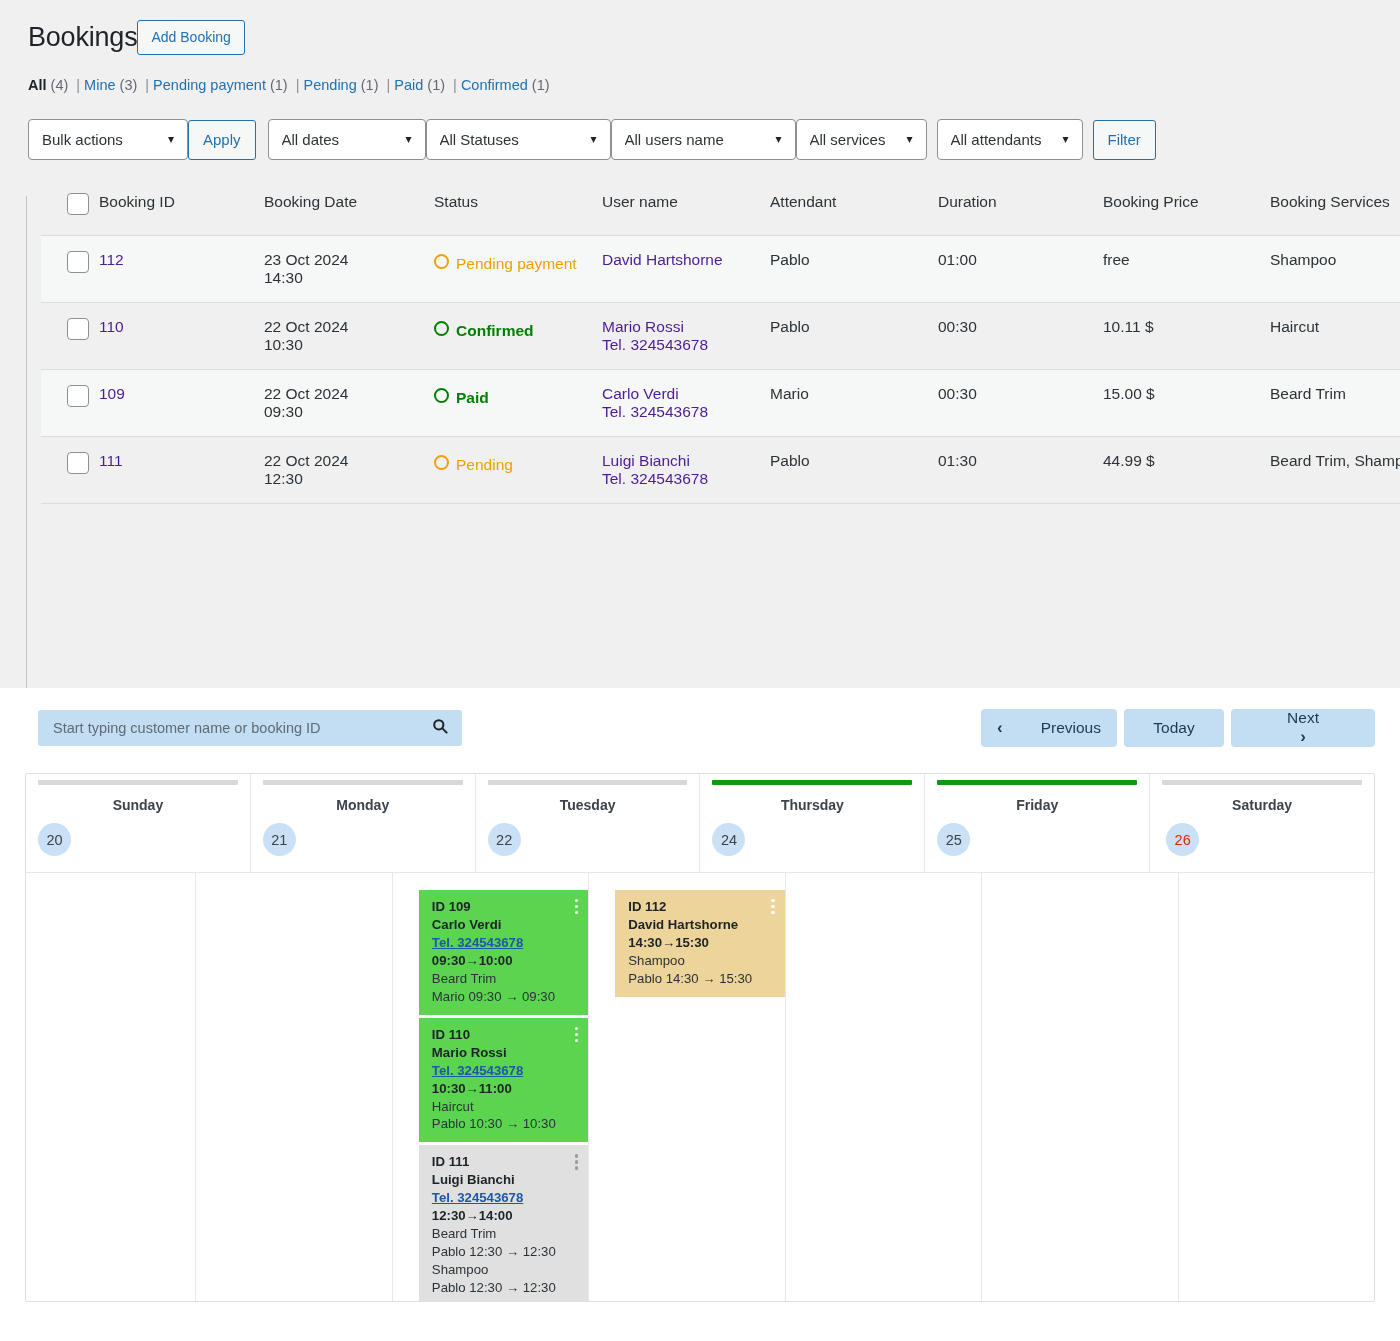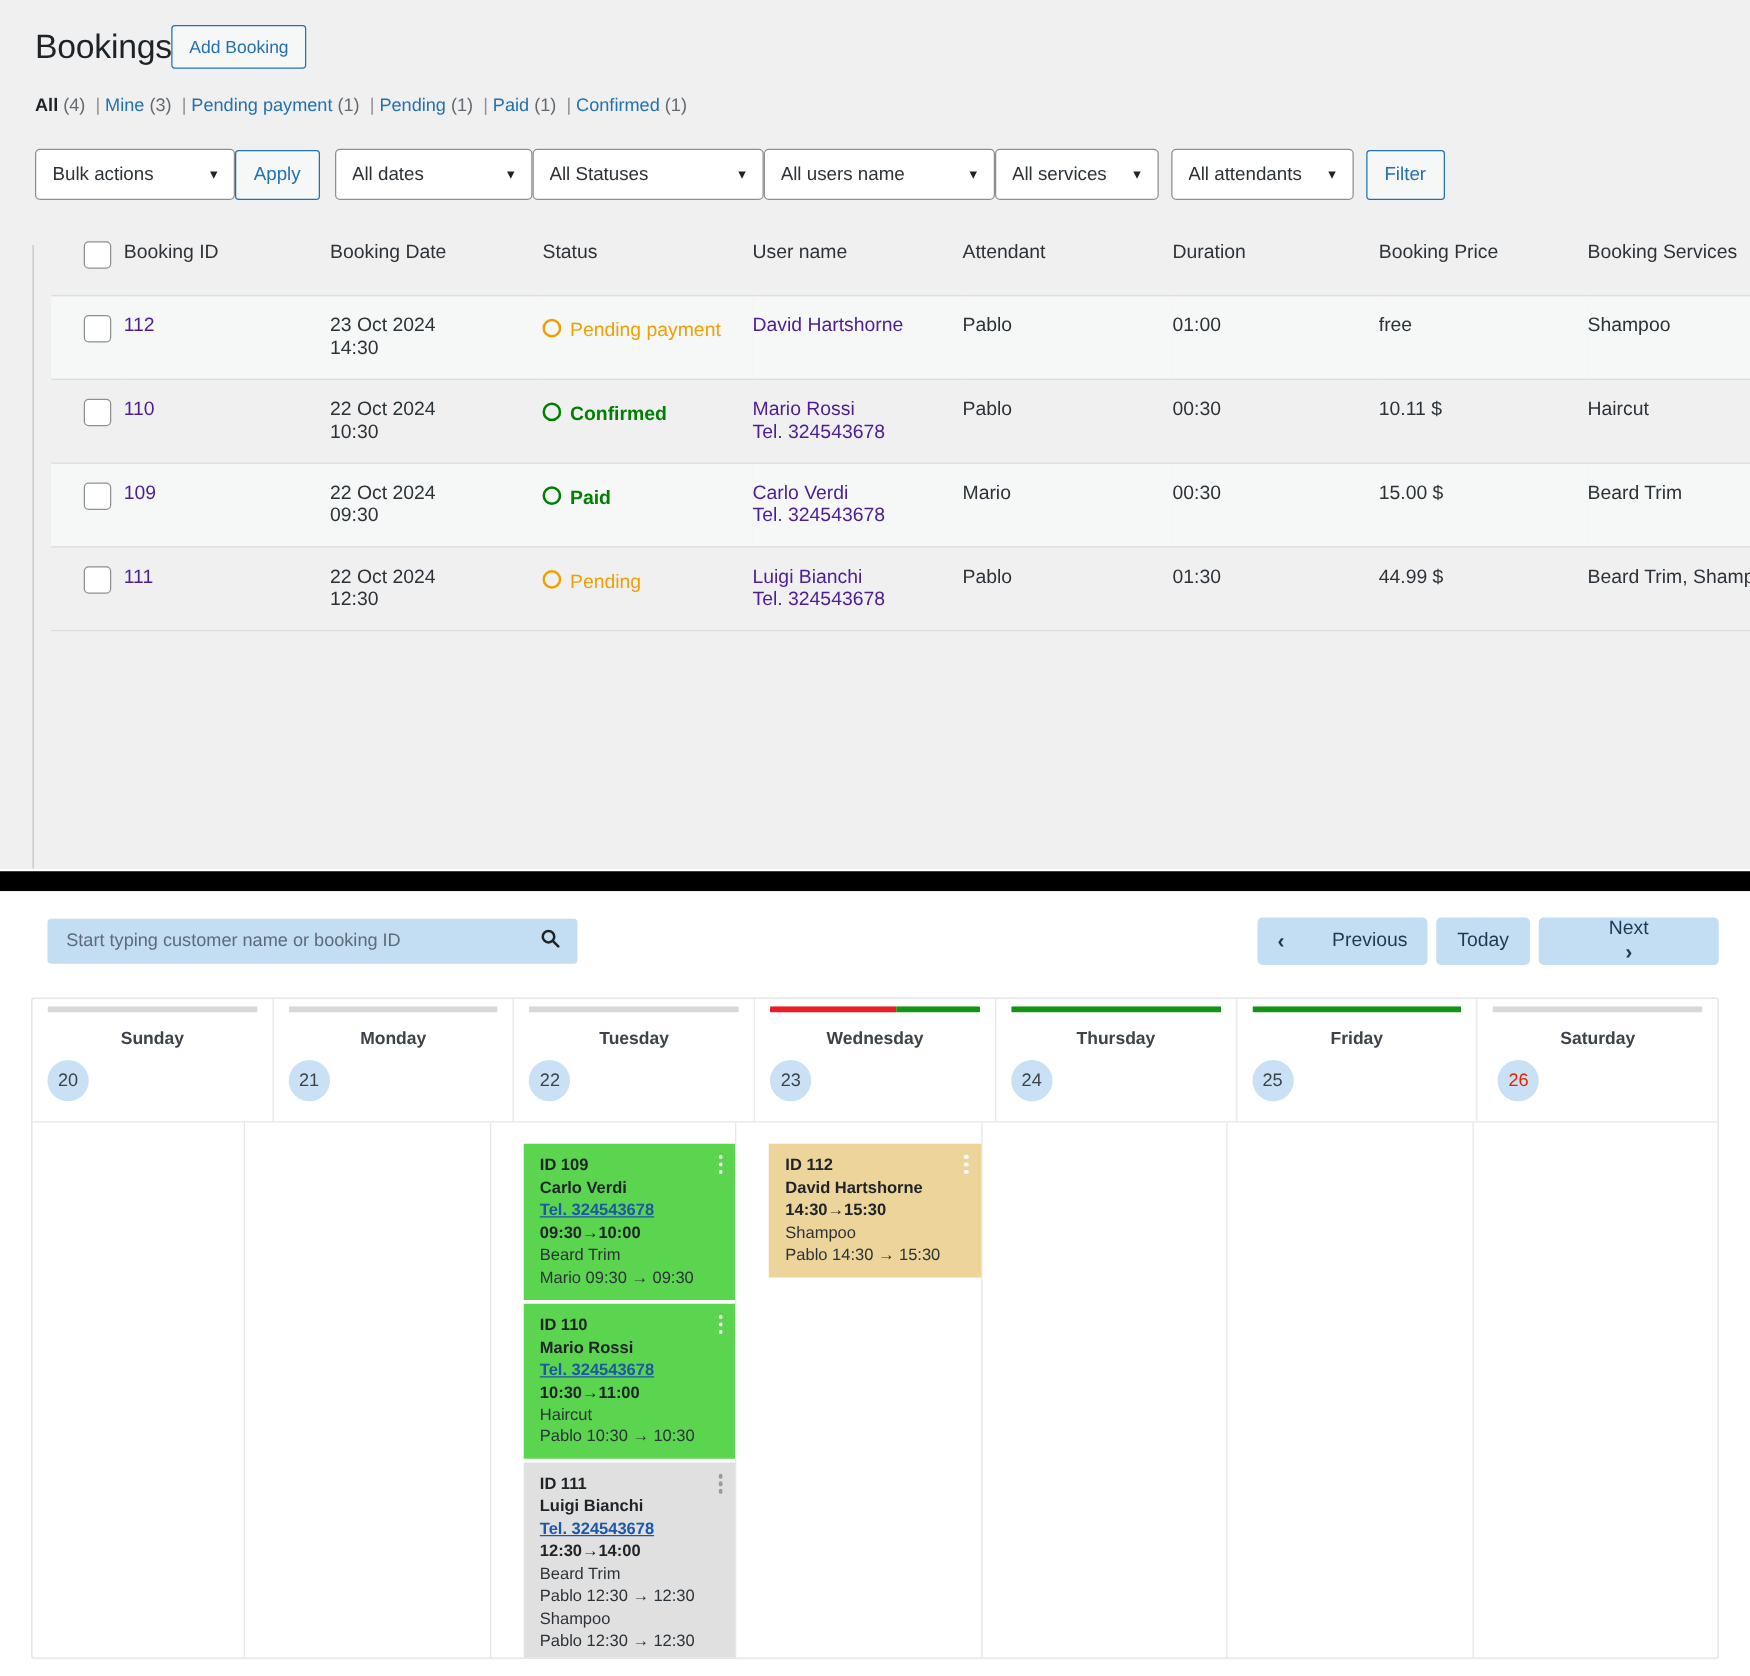--- a/index.html
+++ b/index.html
@@ -95,21 +95,21 @@
   .st-pending { color:#f0a000; font-weight:400; }
   .st-paid, .st-confirmed { color:#008000; font-weight:700; }
 
   .tbl-left-rule { position:absolute; left:26px; top:196px; width:1px; height:499px; background:#c3c4c7; }
 
   
   .black-band { position:absolute; left:0; top:697px; width:1400px; height:16px; background:#000; }
 
   
   .cal-panel {
-    position:absolute; left:0; top:713px; width:1400px; height:628px; background:#fff;
+    position:absolute; left:0; top:688px; width:1400px; height:628px; background:#fff;
   }
   .cal-toolbar {
     display:flex; align-items:center; justify-content:space-between;
     padding:21px 25px 0 38px;
   }
   .search-box {
     position:relative; width:424px; height:36px;
     background:#c3ddf2; border:none; border-radius:3px;
     display:flex; align-items:center;
   }
@@ -121,21 +121,21 @@
   .search-box input::placeholder { color:#5f6b77; }
   .search-ic { position:absolute; right:14px; top:50%; transform:translateY(-50%); color:#1d2327; }
 
   .cal-nav { display:flex; gap:7px; }
   .cal-btn {
     background:#c3ddf2; border:none; border-radius:4px;
     font-family:"Liberation Sans", sans-serif; font-size:15.5px; color:#1d3a53;
     height:38px; display:flex; align-items:center; cursor:pointer;
   }
   .cal-btn.prev { width:136px; padding:0 16px; justify-content:space-between; }
-  .cal-btn.today { width:75px; justify-content:center; }
+  .cal-btn.today { width:100px; justify-content:center; }
   .cal-btn.next { width:144px; padding:0 0; justify-content:space-between;flex-direction:column; }
   .chev { font-size:17px; font-weight:700; }
 
   .cal-grid {
     margin:26px 25px 0 25px;
     border:1px solid #e0e0e0;
     border-radius:2px;
     height:529px;
     display:flex; flex-direction:column;
     overflow:hidden;
@@ -403,28 +403,20 @@
         </div>
         <div class="cal-col-h">
           <div class="avbar">
             <i style="background: rgb(216, 216, 216); width: 100%;"></i>
           </div>
           <div class="dayname">Tuesday</div>
           <div class="daynum">22</div>
         </div>
         <div class="cal-col-h">
           <div class="avbar">
-            <i style="background: rgb(236, 28, 36); width: 60%;"></i>
-            <i style="background: rgb(20, 148, 20); width: 40%;"></i>
-          </div>
-          <div class="dayname">Wednesday</div>
-          <div class="daynum">23</div>
-        </div>
-        <div class="cal-col-h">
-          <div class="avbar">
             <i style="background: rgb(20, 148, 20); width: 100%;"></i>
           </div>
           <div class="dayname">Thursday</div>
           <div class="daynum">24</div>
         </div>
         <div class="cal-col-h">
           <div class="avbar">
             <i style="background: rgb(20, 148, 20); width: 100%;"></i>
           </div>
           <div class="dayname">Friday</div>

